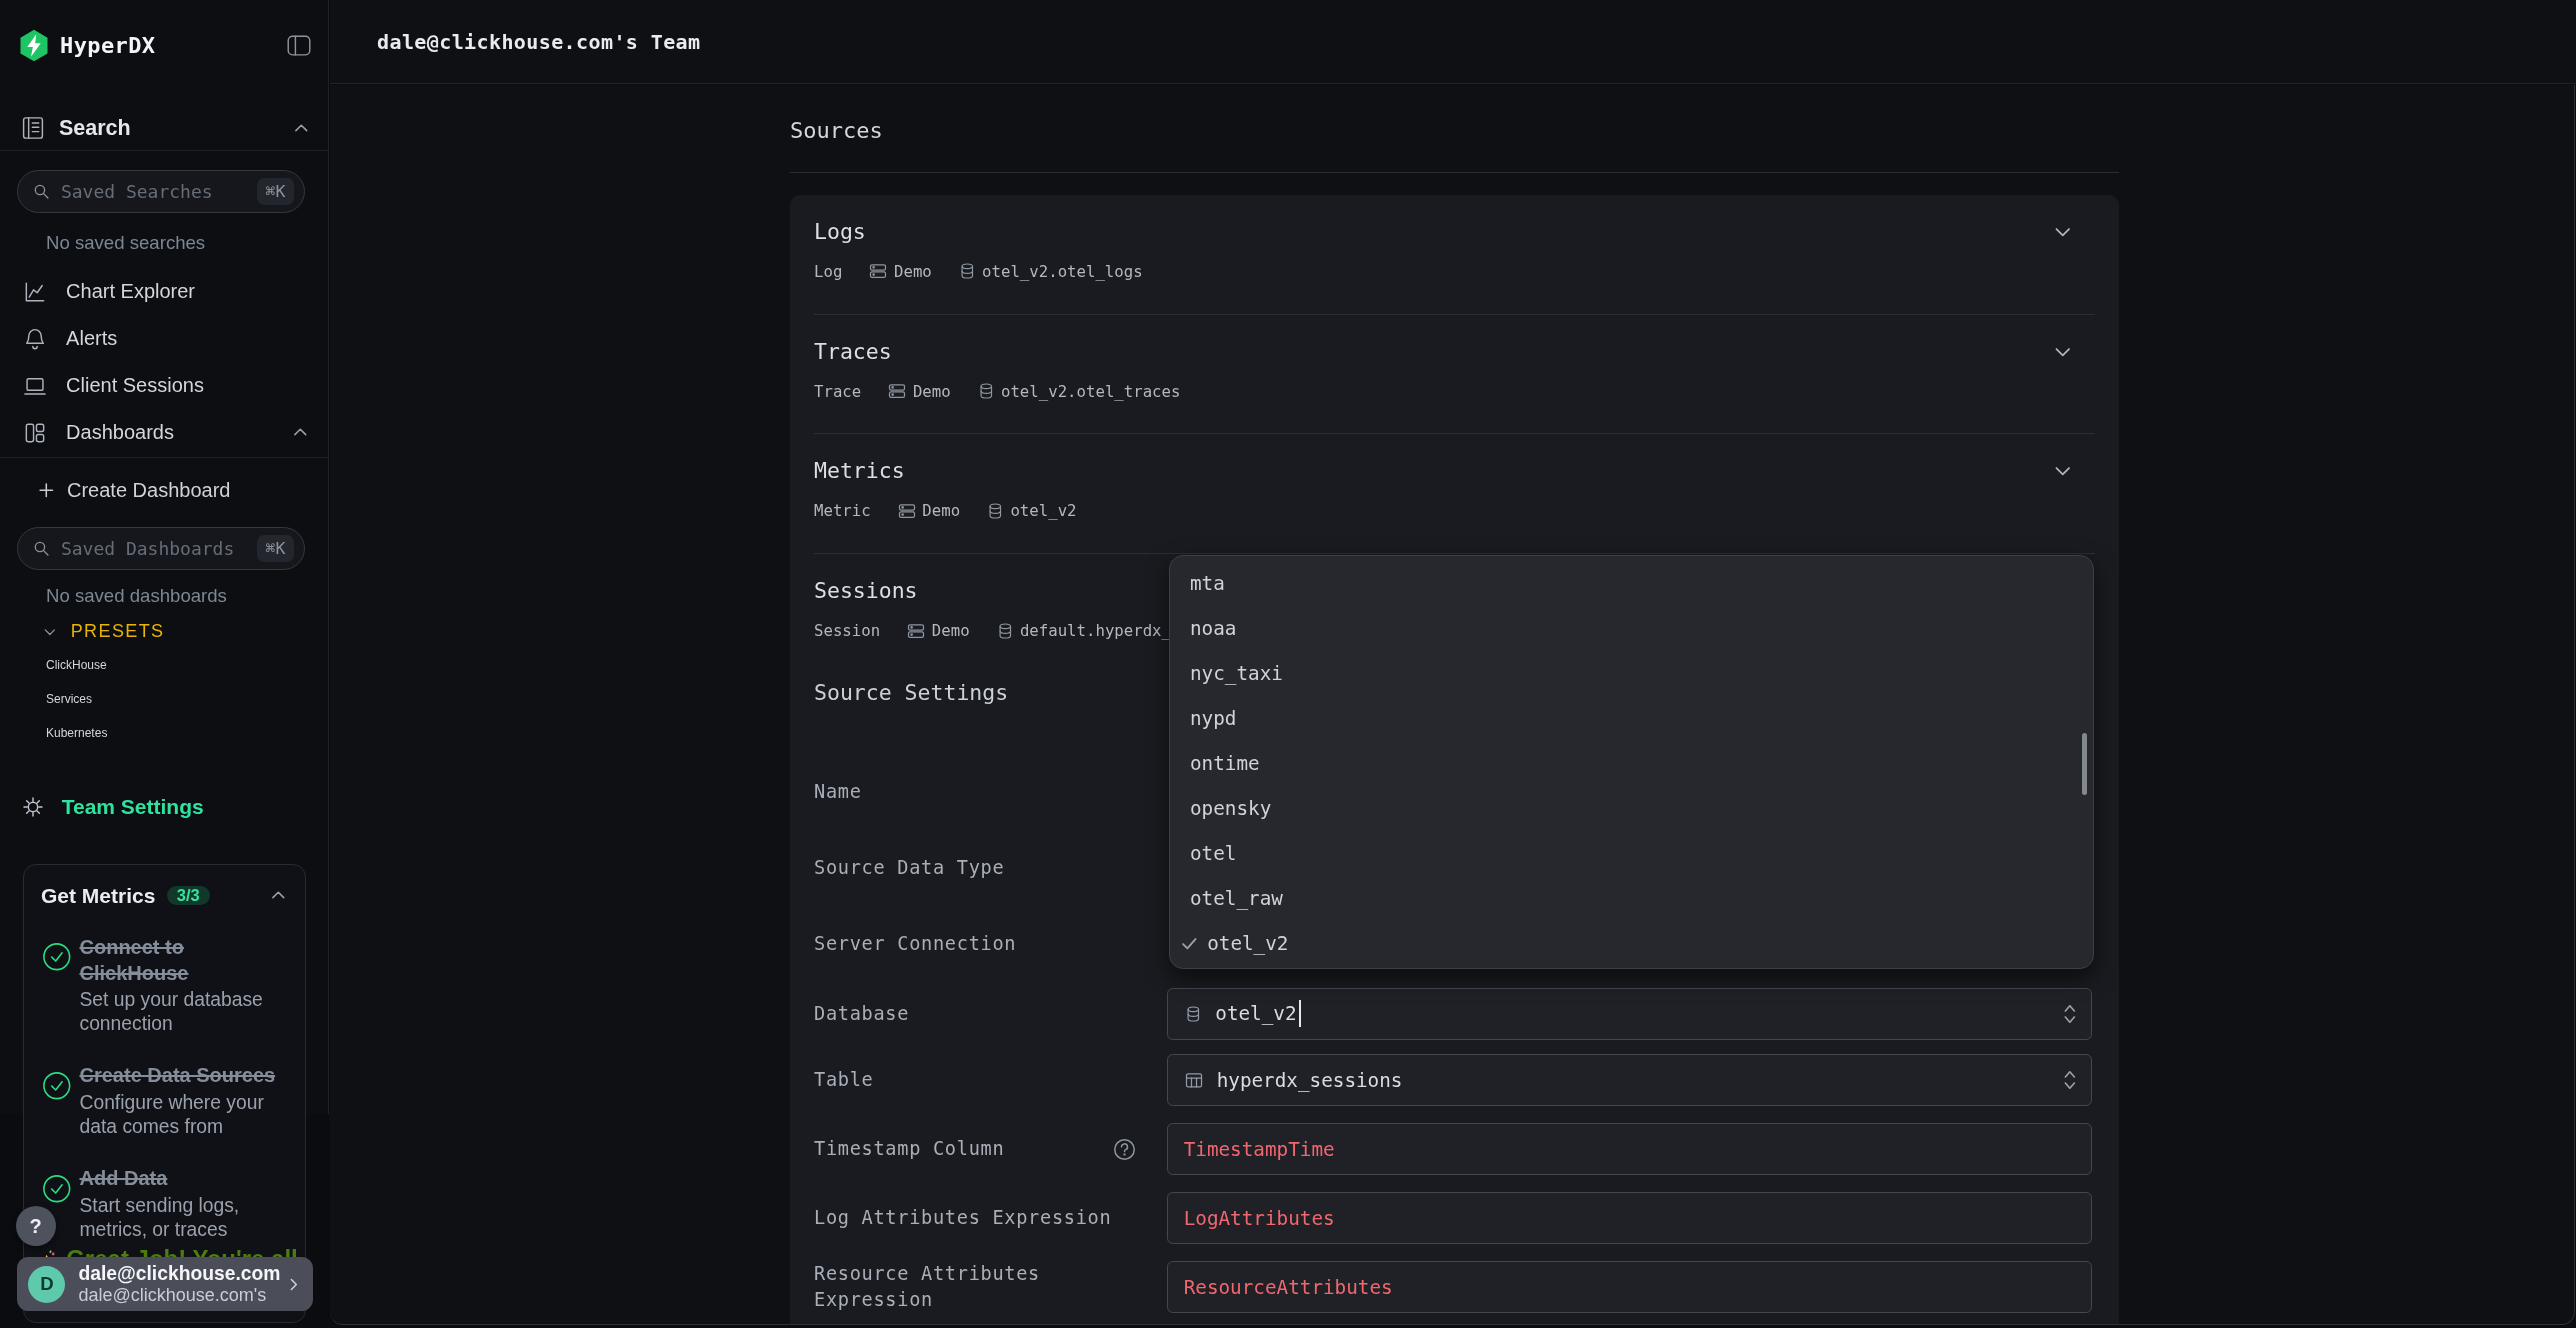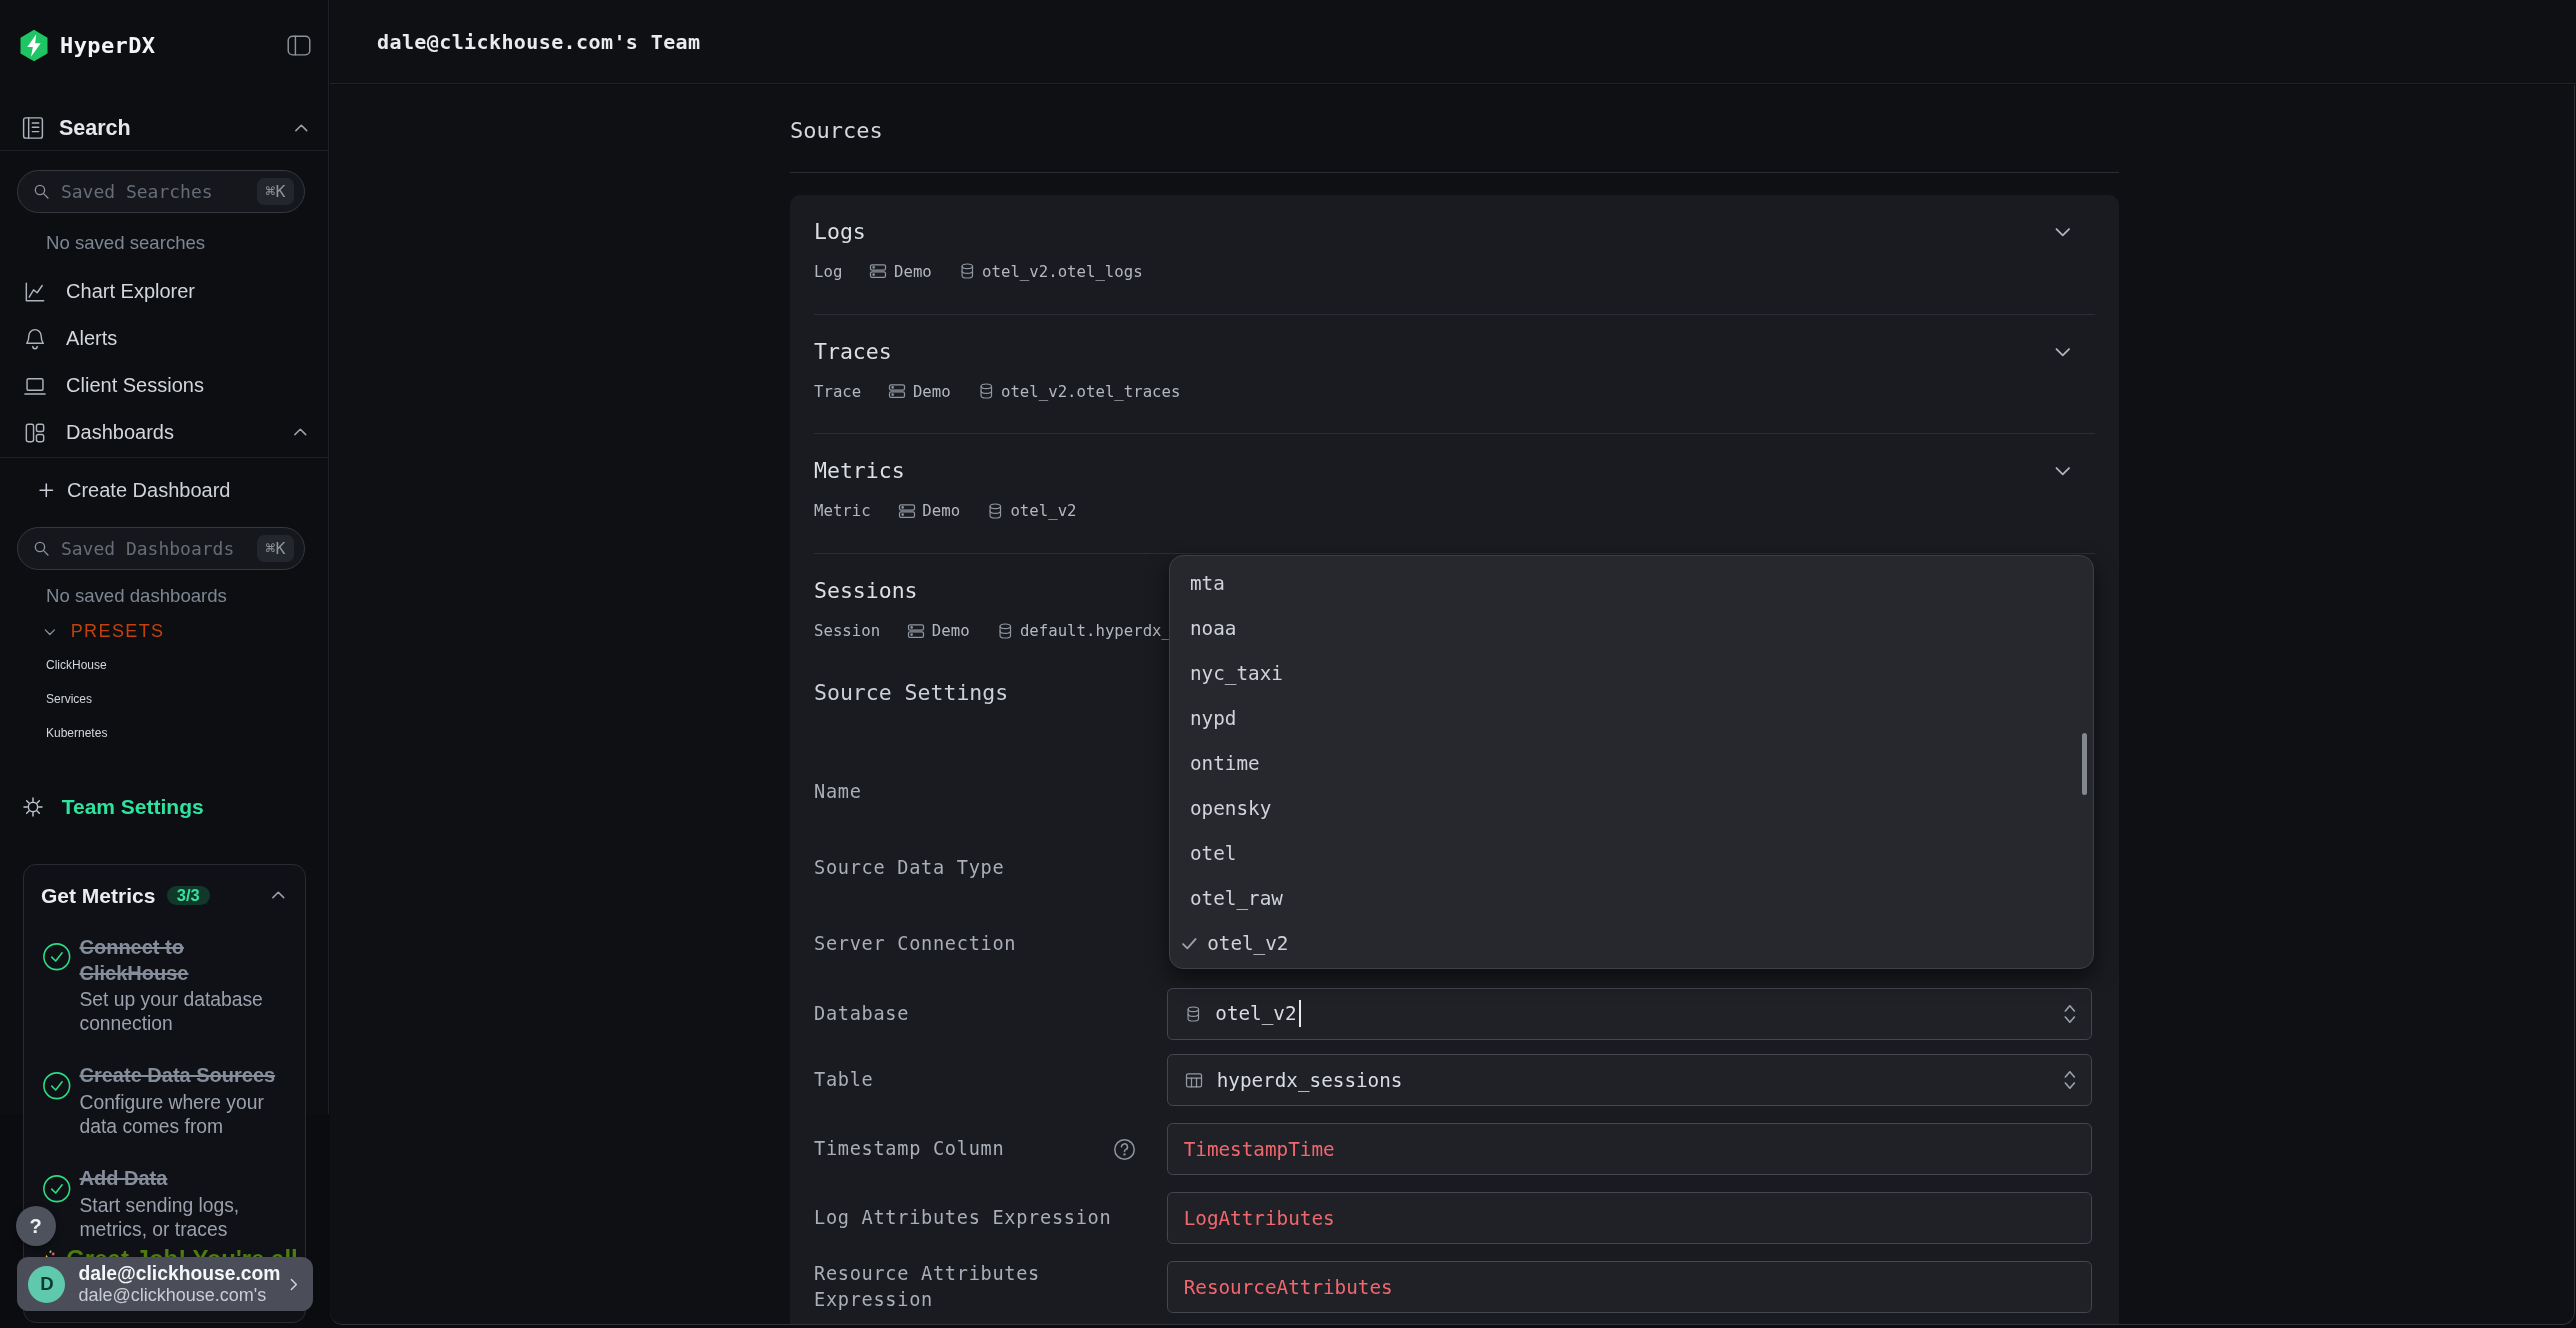--- a/index.html
+++ b/index.html
@@ -43,21 +43,21 @@
 
   .nav { position:absolute; top:268px; left:0; right:0; }
   .nav-item { height:47px; display:flex; align-items:center; padding:0 18.6px 0 21.5px; cursor:pointer; }
   .nav-item .lbl { margin-left:18.6px; font-size:20px; color:#d3d7dd; }
   .nav-item .chev { margin-left:auto; color:#9aa1ab; }
 
   .create-dash { position:absolute; top:469px; left:0; right:0; height:42px; display:flex; align-items:center; padding-left:37px; cursor:pointer; }
   .create-dash .lbl { margin-left:11.4px; font-size:20px; color:#ced2d9; }
 
   .presets-head { position:absolute; top:618px; left:42px; height:27px; display:flex; align-items:center; cursor:pointer; }
-  .presets-head .lbl { margin-left:13px; font-size:18px; letter-spacing:1.4px; color:#c2410c; }
+  .presets-head .lbl { margin-left:13px; font-size:18px; letter-spacing:1.4px; color:#eab308; }
   .preset-list { position:absolute; top:648px; left:0; right:0; }
   .preset-item { height:34px; display:flex; align-items:center; padding-left:46px; font-size:12px; color:#d3d7dd; cursor:pointer; }
 
   .team-settings { position:absolute; top:786px; left:0; right:0; height:42px; display:flex; align-items:center; padding-left:20px; cursor:pointer; }
   .team-settings .icon { color:#bfc6cf; }
   .team-settings .lbl { margin-left:15.7px; font-size:21px; font-weight:bold; color:#2ee3a0; }
 
   .gs-card { position:absolute; left:23px; top:864px; width:283px; height:459px;
     background:#0f1116; border:0.7px solid #272b32; border-radius:13px; padding:18.6px 17px 0 17px; }
   .gs-head { display:flex; align-items:center; }

